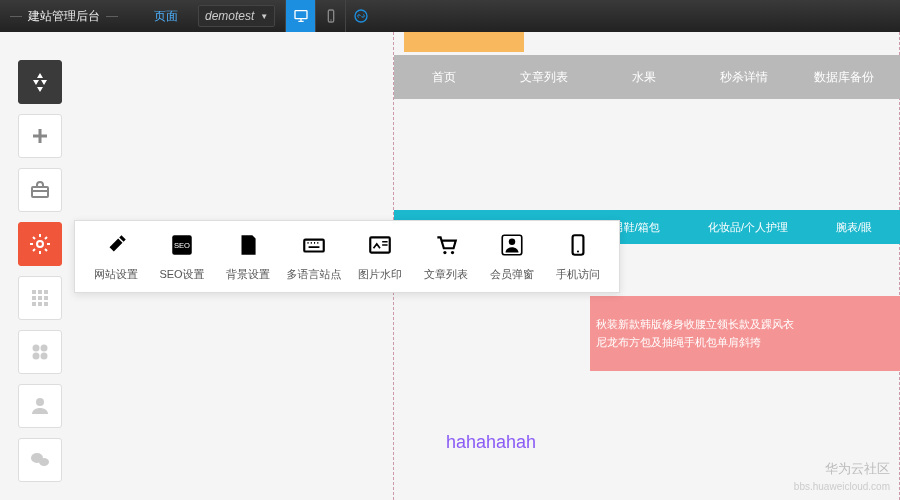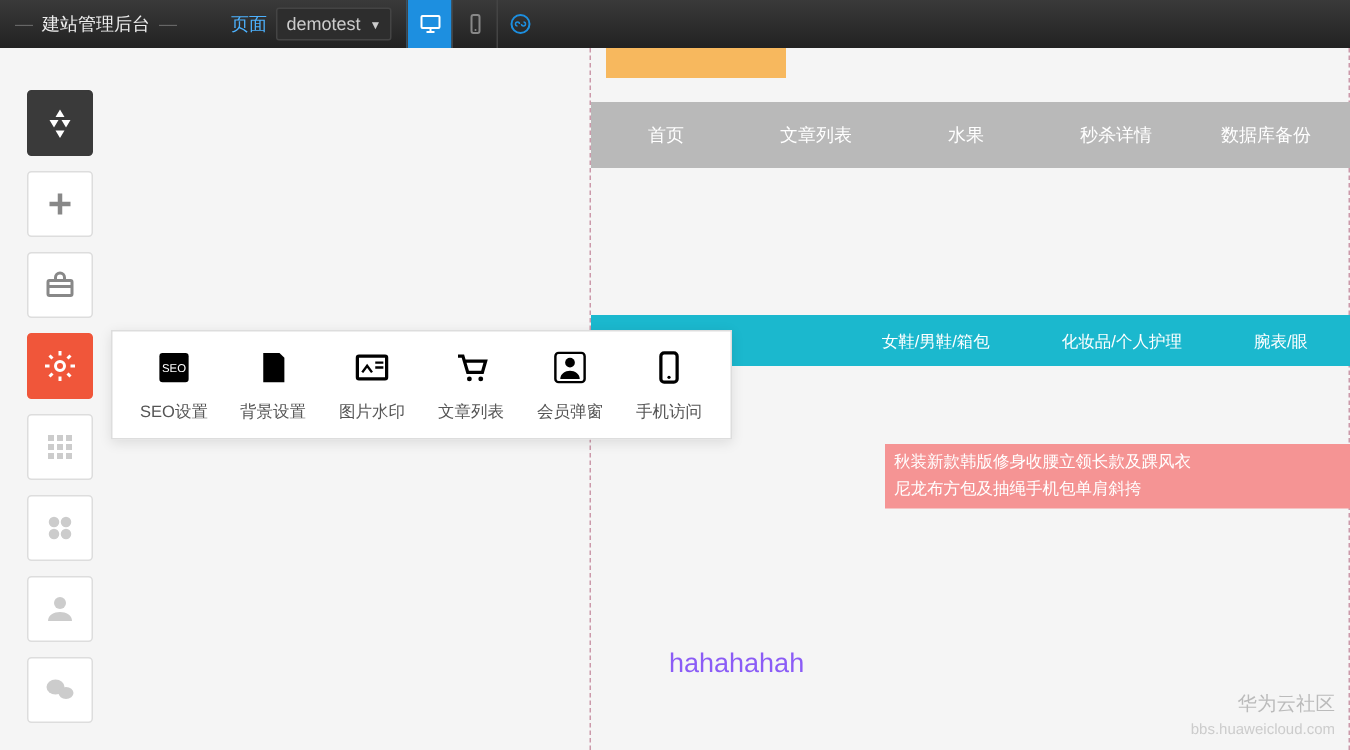--- a/index.html
+++ b/index.html
@@ -2,21 +2,21 @@
 <html><head>
 <meta charset="utf-8">
 <style>
   * { margin:0; padding:0; box-sizing:border-box; font-family:"Microsoft YaHei",Arial,sans-serif; }
   body { width:900px; height:500px; background:#f5f5f5; overflow:hidden; position:relative; }
   
   .topbar { height:32px; background:linear-gradient(#3a3a3a,#222); display:flex; align-items:center; color:#ccc; font-size:12px; padding:0 8px; }
   .topbar .title { color:#eee; padding:0 4px; }
   .topbar .sep { color:#666; padding:0 2px; }
   .topbar .tablabel { color:#4db2ff; margin-left:34px; }
-  .topbar .select { background:#2d2d2d; border:1px solid #444; color:#ccc; height:22px; padding:0 6px; margin-left:6px; display:flex; align-items:center; gap:6px; border-radius:2px; }
+  .topbar .select { background:#2d2d2d; border:1px solid #444; color:#ccc; height:22px; padding:0 6px; margin-left:20px; display:flex; align-items:center; gap:6px; border-radius:2px;font-style:italic; }
   .topbar .caret { font-size:8px; }
   .topbar .iconbtn { width:30px; height:32px; display:flex; align-items:center; justify-content:center; border-left:1px solid #444; }
   .topbar .iconbtn.active { background:#1d8fe0; color:#fff; }
   .topbar .iconbtn svg { width:16px; height:16px; }
   .topbar .iconbtn.circle svg circle { stroke:#1d8fe0; }
   
   .rail { position:absolute; left:18px; top:60px; display:flex; flex-direction:column; gap:10px; z-index:30; }
   .rail .rbtn { width:44px; height:44px; background:#fff; border:1px solid #ddd; display:flex; align-items:center; justify-content:center; border-radius:3px; color:#888; }
   .rail .rbtn.dark { background:#3a3a3a; border-color:#3a3a3a; color:#fff; }
   .rail .rbtn.orange { background:#f0563a; border-color:#f0563a; color:#fff; }
@@ -26,24 +26,24 @@
   .panel .pitem { width:66px; display:flex; flex-direction:column; align-items:center; gap:8px; cursor:pointer; }
   .panel .pitem.sel { outline:2px solid #e53935; outline-offset:-2px; }
   .panel .pitem .ic { width:28px; height:28px; display:flex; align-items:center; justify-content:center; color:#000000; }
   .panel .pitem .ic svg { width:26px; height:26px; }
   .panel .pitem .lbl { font-size:11px; color:#555; }
   
   .canvas { position:absolute; left:0; top:32px; right:0; bottom:0; }
   .dashedL { position:absolute; left:393px; top:0; bottom:0; border-left:1px dashed #c9a; }
   .dashedR { position:absolute; right:0; top:0; bottom:0; border-right:1px dashed #c9a; }
   .orangeblock { position:absolute; left:404px; top:0; width:120px; height:20px; background:#f7b85e; }
-  .navbar { position:absolute; left:394px; right:0; top:36px; height:44px; background:#b9b9b9; display:flex; align-items:center; color:#fff; font-size:12px; }
+  .navbar { position:absolute; left:394px; right:0; top:23px; height:44px; background:#b9b9b9; display:flex; align-items:center; color:#fff; font-size:12px; }
   .navbar .ni { flex:0 0 100px; text-align:center; }
   .cyanbar { position:absolute; left:394px; right:0; top:178px; height:34px; background:#1bb8ce; display:flex; align-items:center; justify-content:flex-end; color:#fff; font-size:11px; gap:48px; padding-right:28px; }
-  .pinkbox { position:absolute; right:0; top:264px; width:310px; background:#f59494; color:#fff; font-size:11px; padding:4px 6px; line-height:1.6; }
+  .pinkbox { position:absolute; right:0; top:264px; width:310px; background:#f59494; color:#fff; font-size:11px; padding:20px 6px; line-height:1.6; }
   .haha { position:absolute; left:446px; top:400px; color:#8b5cf6; font-size:18px; font-weight:500; }
   .water1 { position:absolute; right:10px; bottom:22px; color:#bbb; font-size:13px; }
   .water2 { position:absolute; right:10px; bottom:8px; color:#ccc; font-size:10px; }
 </style>
 </head>
 <body>
 
 <div class="topbar">
   <span class="sep">—</span>
   <span class="title">建站管理后台</span>
@@ -130,33 +130,50 @@
         <ellipse cx="9" cy="10" rx="6" ry="5" fill="#ccc"></ellipse>
         <ellipse cx="16" cy="14" rx="5" ry="4" fill="#ccc"></ellipse>
       </svg>
   </div>
 </div>
 
 <div class="panel">
   <div class="pitem">
     <div class="ic">
         <svg viewBox="0 0 24 24">
+          <path d="M14 6l4 4-8 8-4-4zM17 3l4 4-2 2-4-4z" fill="currentColor"></path>
+        </svg>
+      </div>
+    <div class="lbl">网站设置</div>
+  </div>
+  <div class="pitem">
+    <div class="ic">
+        <svg viewBox="0 0 24 24">
           <rect x="3" y="3" width="18" height="18" rx="2" fill="currentColor"></rect>
           <text x="12" y="15" text-anchor="middle" fill="#fff" font-size="7">SEO</text>
         </svg>
       </div>
     <div class="lbl">SEO设置</div>
   </div>
   <div class="pitem">
     <div class="ic">
         <svg viewBox="0 0 24 24">
           <path d="M6 3h10l3 3v15H6z" fill="currentColor"></path>
         </svg>
       </div>
     <div class="lbl">背景设置</div>
+  </div>
+  <div class="pitem">
+    <div class="ic">
+        <svg viewBox="0 0 24 24">
+          <rect x="3" y="7" width="18" height="11" rx="1" fill="none" stroke="currentColor" stroke-width="2"></rect>
+          <path d="M6 10h1M9 10h1M12 10h1M15 10h1M18 10h0M7 14h10" stroke="currentColor" stroke-width="1.5"></path>
+        </svg>
+      </div>
+    <div class="lbl">多语言站点</div>
   </div>
   <div class="pitem">
     <div class="ic">
         <svg viewBox="0 0 24 24">
           <rect x="3" y="5" width="18" height="14" rx="1" fill="none" stroke="currentColor" stroke-width="2"></rect>
           <path d="M6 15l3-4 3 4M14 9h5M14 12h5" stroke="currentColor" stroke-width="1.5" fill="none"></path>
         </svg>
       </div>
     <div class="lbl">图片水印</div>
   </div>

